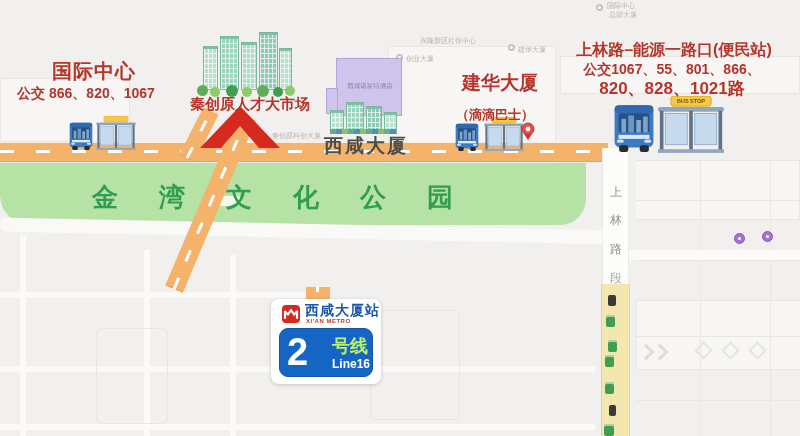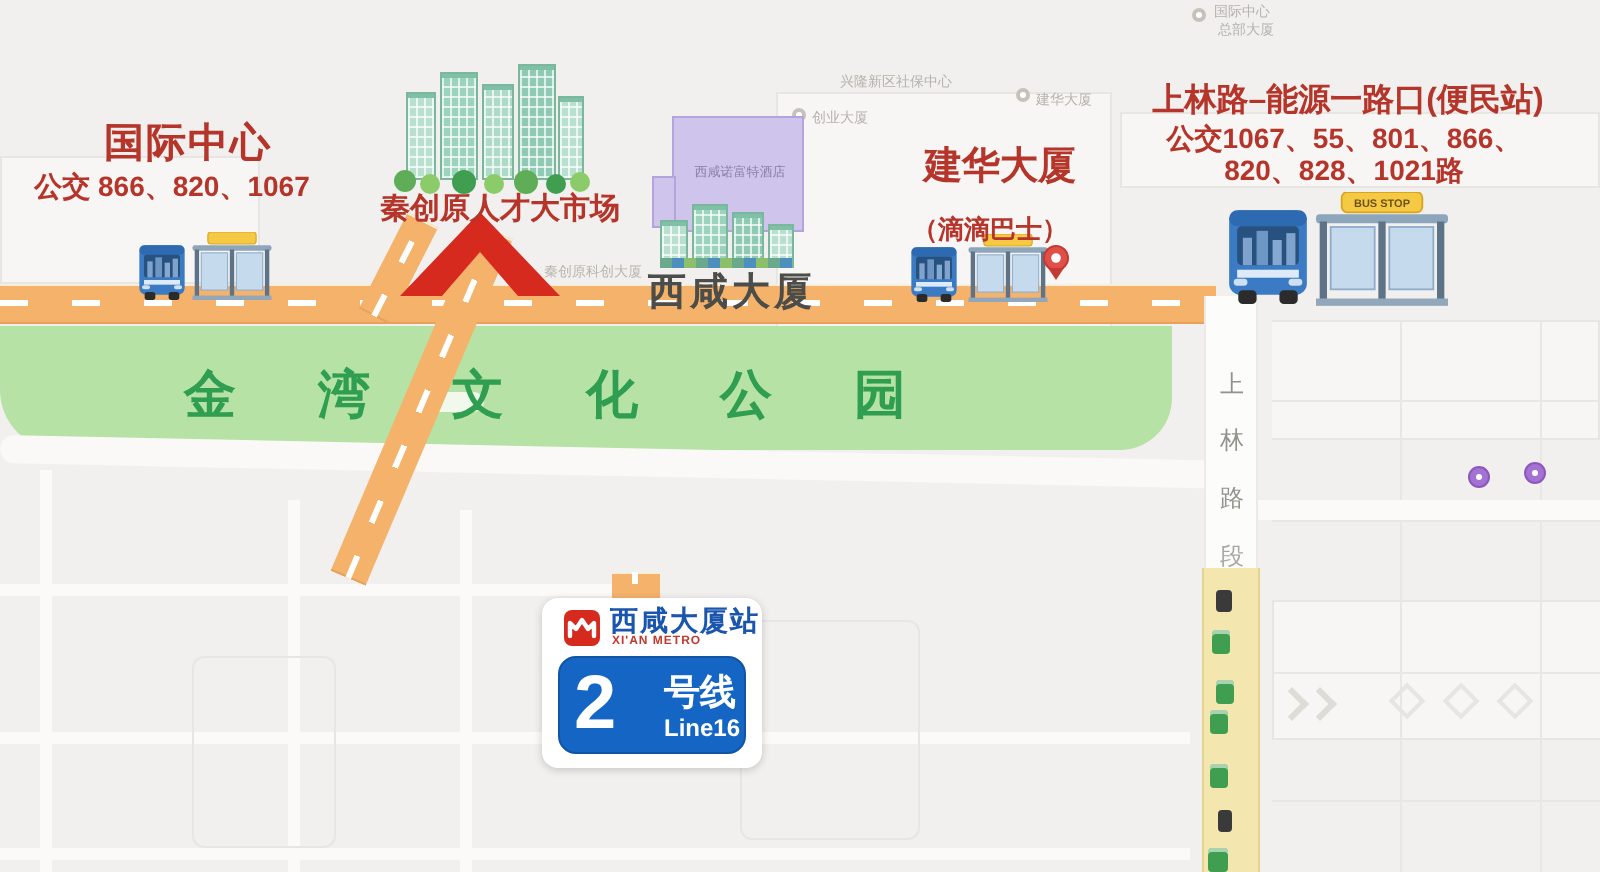--- a/index.html
+++ b/index.html
@@ -47,21 +47,21 @@
   
   .red-title{position:absolute;color:var(--accent_red);font-weight:800;text-align:center;white-space:nowrap;}
   .red-line{position:absolute;color:var(--accent_red);font-weight:700;text-align:center;white-space:nowrap;}
   
   #metro-card{position:absolute;left:271px;top:299px;width:110px;height:85px;background:#fff;border-radius:8px;box-shadow:0 1px 4px rgba(0,0,0,.18);}
   #metro-logo{position:absolute;left:11px;top:6px;width:18px;height:18px;border-radius:4px;background:var(--arrow_red);}
   #metro-brand-cn{position:absolute;left:34px;top:3px;font-size:14px;font-weight:800;color:var(--metro_brand_blue);letter-spacing:1px;}
   #metro-brand-en{position:absolute;left:35px;top:19px;font-size:6px;font-weight:700;color:#c0392f;letter-spacing:.5px;}
   #line-badge{position:absolute;left:8px;top:29px;width:94px;height:49px;background:var(--metro_blue);border-radius:9px;border:1px solid #0f54a5;box-sizing:border-box;}
   #line-num{position:absolute;left:7px;top:0px;font-size:38px;font-weight:800;color:#fff;line-height:47px;}
-  #line-cn{position:absolute;left:52px;top:5px;font-size:18px;font-weight:800;color:#ffffff;text-align:right;}
+  #line-cn{position:absolute;left:52px;top:5px;font-size:18px;font-weight:800;color:#bef264;text-align:right;}
   #line-en{position:absolute;left:52px;top:28px;font-size:12px;font-weight:700;color:#fff;}
   .map-text-tiny{position:absolute;font-size:7px;color:#b9b5ae;white-space:nowrap;}
   #hotel-label{position:absolute;left:339px;top:82px;width:62px;font-size:6.5px;color:#8b82a6;text-align:center;white-space:nowrap;}
   #building-name{position:absolute;left:320px;top:133px;width:92px;text-align:center;font-size:19px;font-weight:800;color:#4c4c48;letter-spacing:2px;white-space:nowrap;}
   #shop-strip{position:absolute;left:330px;top:129px;width:66px;height:5px;
     background:repeating-linear-gradient(90deg,#6aa98c 0 6px,#4d8fbf 6px 12px,#8cbf6a 12px 18px);}
 </style>
 </head>
 <body>
 
@@ -256,21 +256,21 @@
   </svg>
 
   <div class="red-title" style="left:14px;top:58px;width:160px;font-size:20px;letter-spacing:1px;">国际中心</div>
   <div class="red-line" style="left:6px;top:85px;width:160px;font-size:14px;">公交 866、820、1067</div>
 
   <div class="red-title" style="left:440px;top:70px;width:120px;font-size:19px;">建华大厦</div>
   <div class="red-line" style="left:420px;top:106px;width:150px;font-size:13px;">（滴滴巴士）</div>
 
   <div class="red-title" style="left:556px;top:40px;width:236px;font-size:16px;text-align:center;">上林路–能源一路口(便民站)</div>
   <div class="red-line" style="left:560px;top:61px;width:224px;font-size:14px;">公交1067、55、801、866、</div>
-  <div class="red-line" style="left:560px;top:77px;width:224px;font-size:14px;">820、828、1021路</div>
+  <div class="red-line" style="left:560px;top:77px;width:224px;font-size:17px;">820、828、1021路</div>
 
   <div id="metro-card">
     <div id="metro-logo">
       <svg width="18" height="18" viewBox="0 0 18 18">
         <path d="M3 13 V6.5 L6 9.5 L9 5 L12 9.5 L15 6.5 V13" fill="none" stroke="#fff" stroke-width="2.2" stroke-linecap="round" stroke-linejoin="round"></path>
       </svg>
     </div>
     <div id="metro-brand-cn">西咸大厦站</div>
     <div id="metro-brand-en">XI'AN METRO</div>
     <div id="line-badge">

